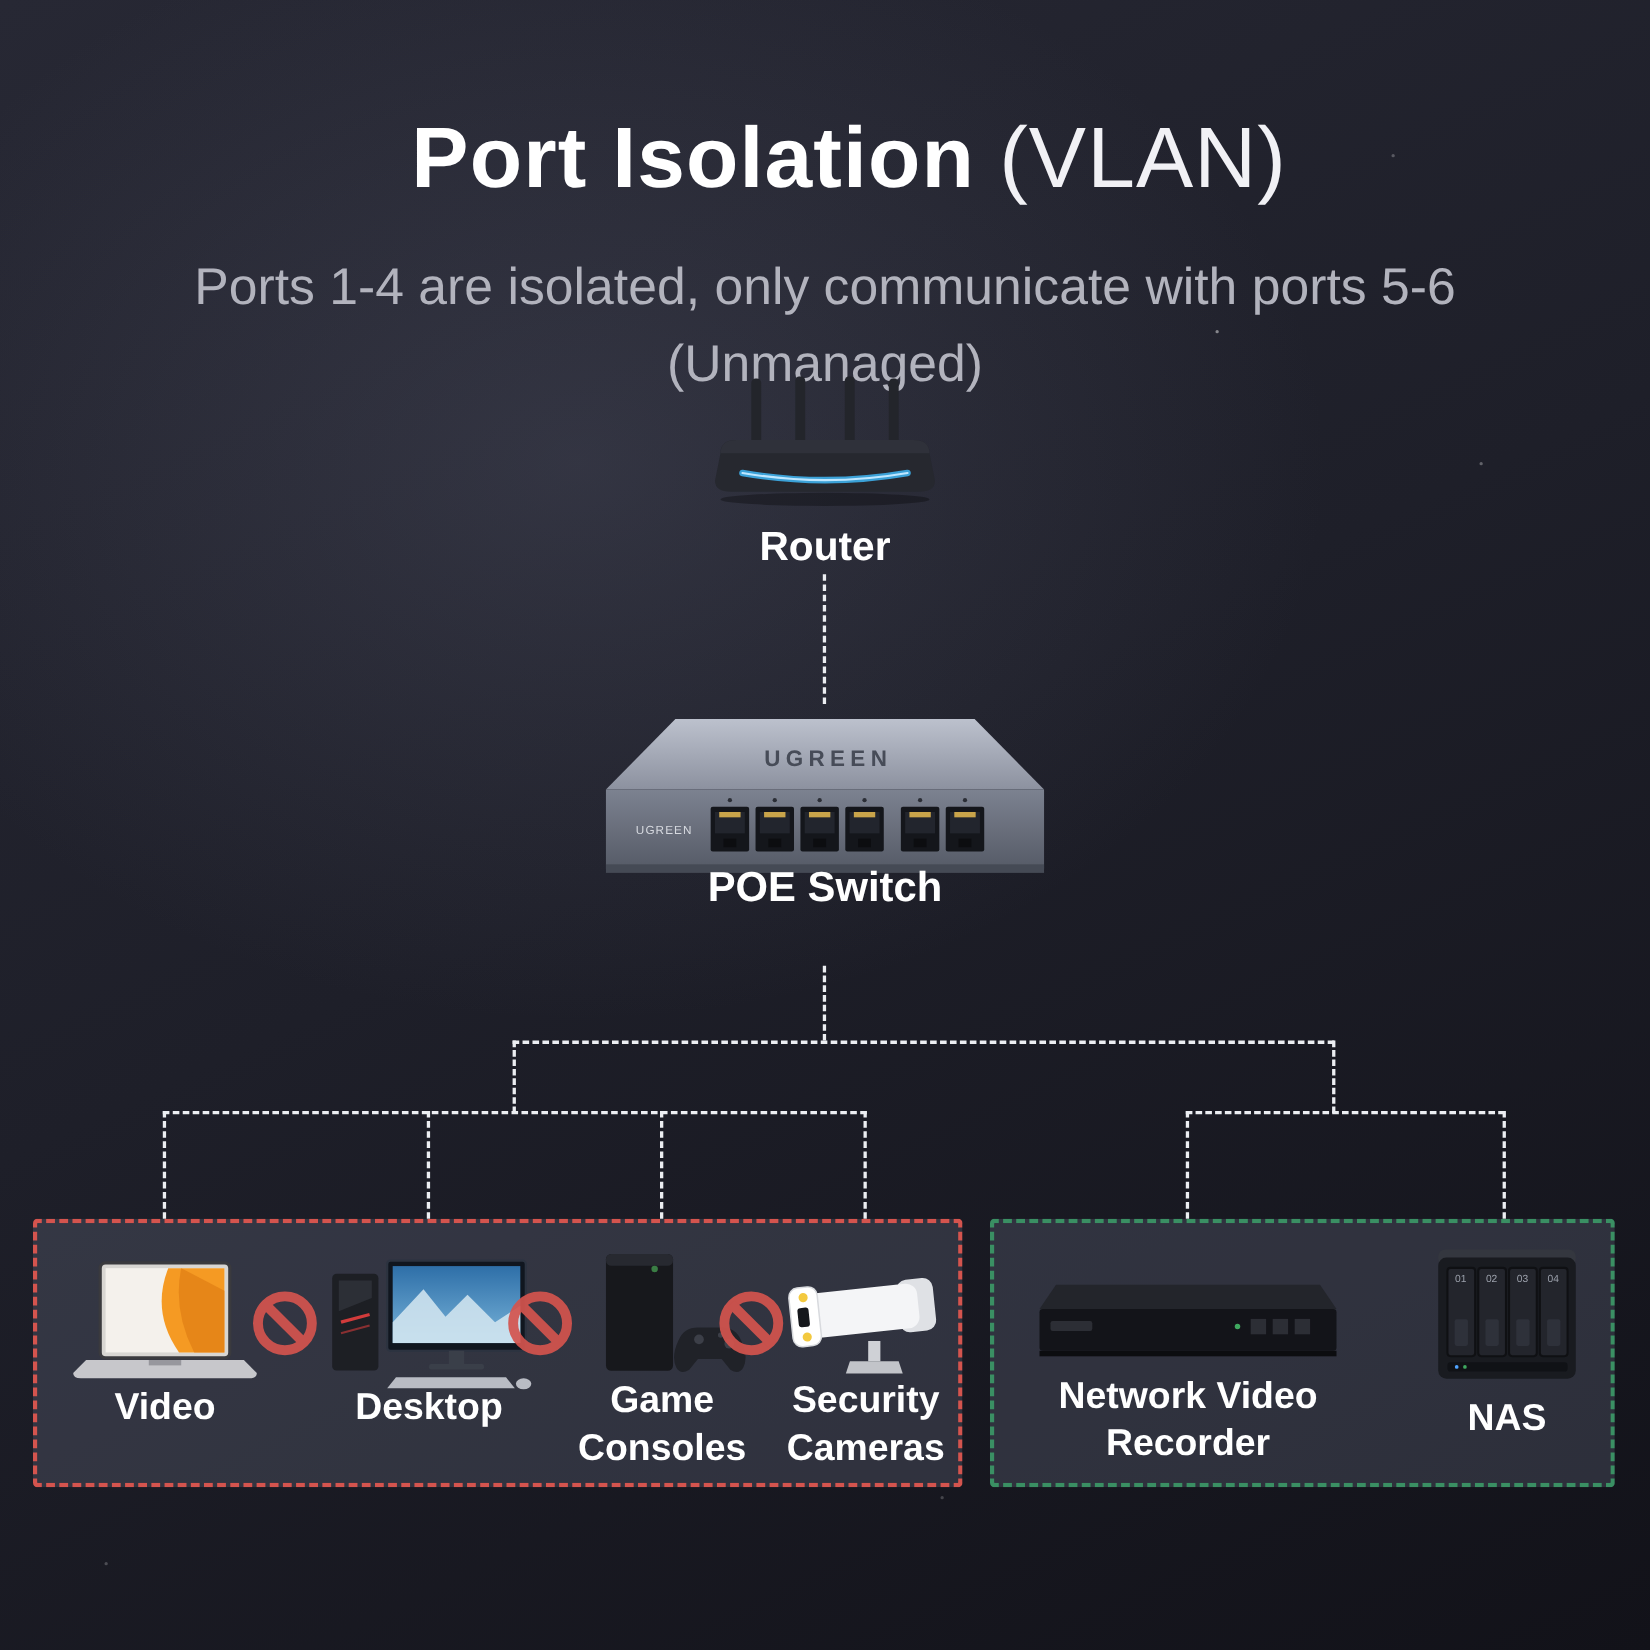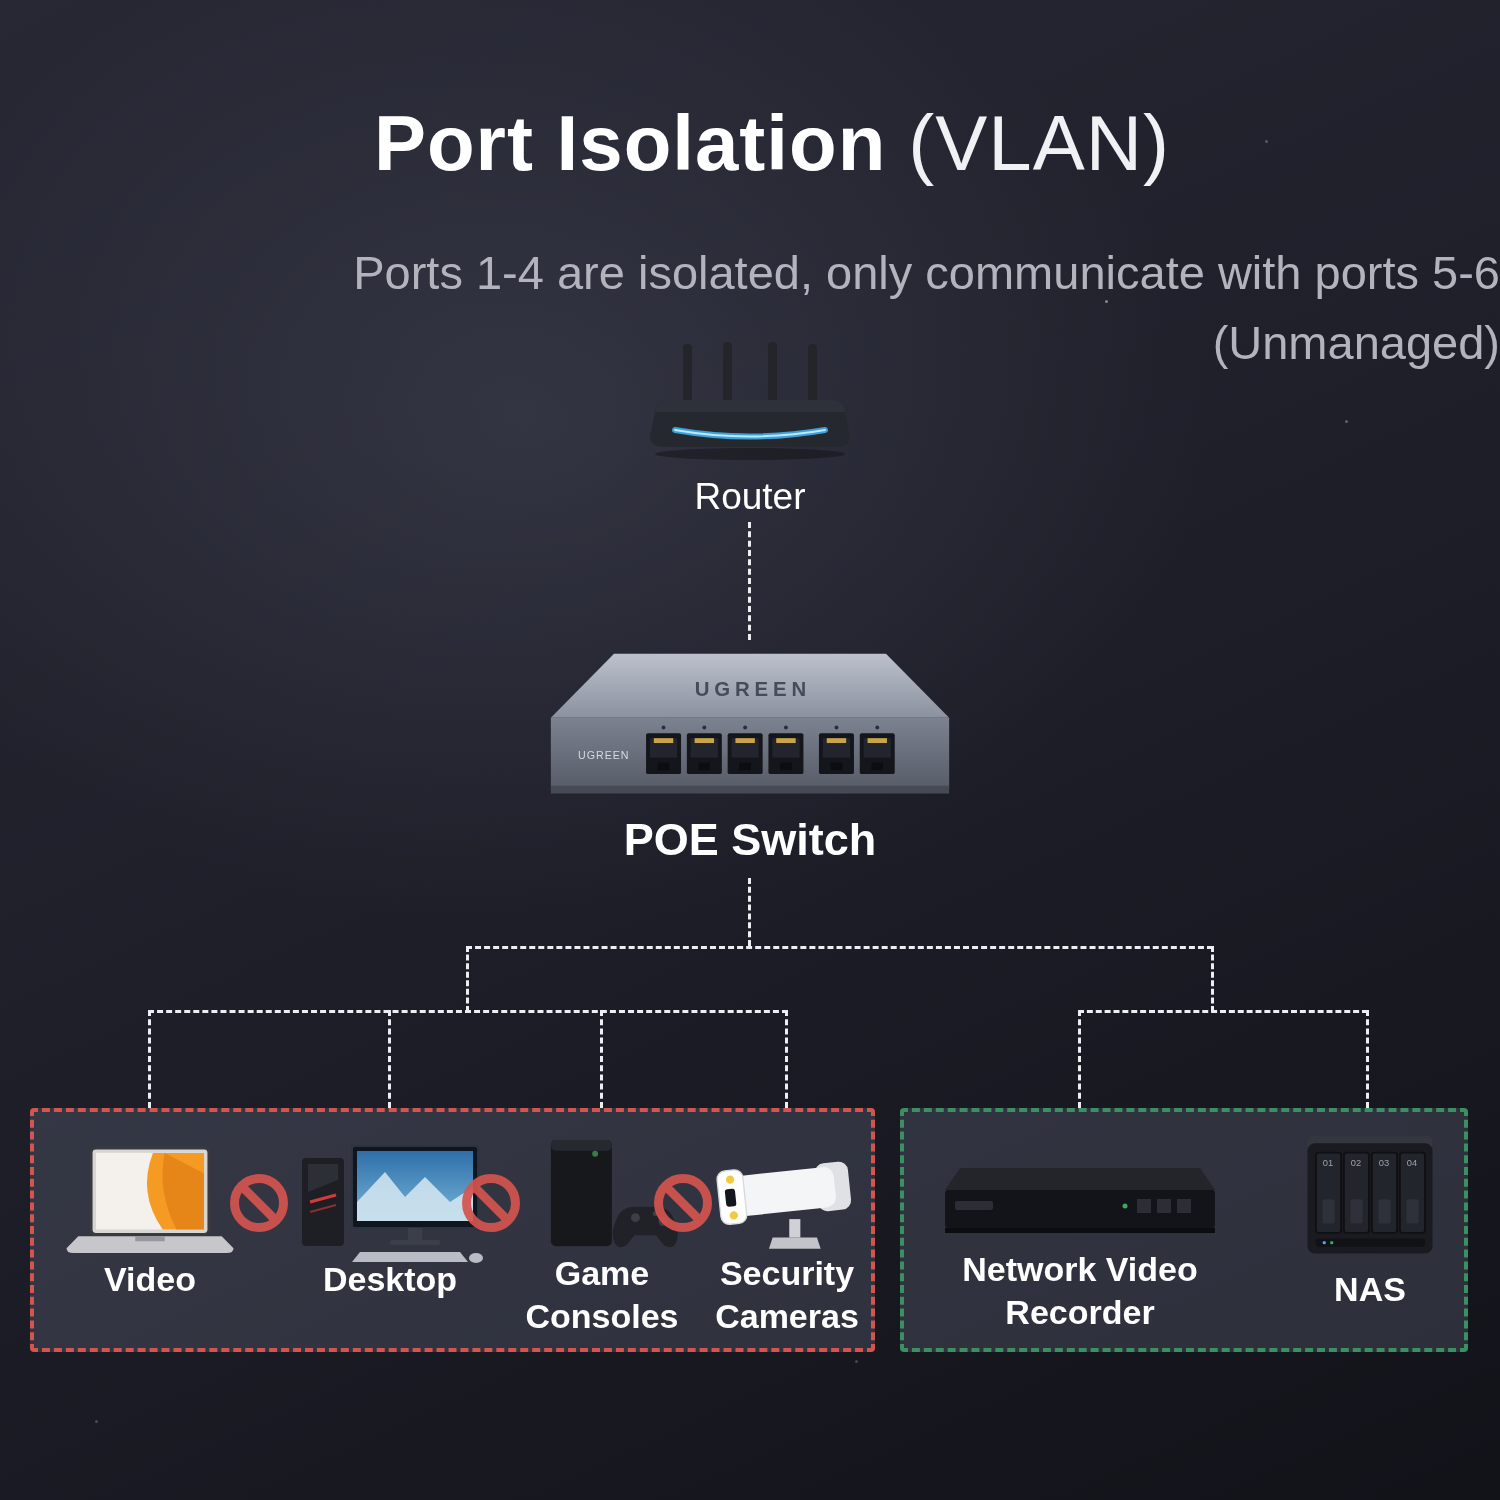--- a/index.html
+++ b/index.html
@@ -16,28 +16,28 @@
     background:rgba(255,255,255,0.45);
     box-shadow: 240px 120px 0 rgba(255,255,255,0.3),
                 310px 890px 0 rgba(255,255,255,0.28),
                 -1010px 1120px 0 rgba(255,255,255,0.22),
                 -250px 1060px 0 rgba(255,255,255,0.2),
                 160px -160px 0 rgba(255,255,255,0.25);
   }
   .title{ position:absolute; top:98px; left:0; width:100%; text-align:center; color:#fff; font-size:78px; letter-spacing:1px;padding-left:44px; }
   .title .b{ font-weight:bold; }
   .title .l{ font-weight:normal; color:#f1f1f5; margin-left:22px; }
-  .subtitle{ position:absolute; left:0; width:100%; text-align:right; color:#b2b3bd; font-size:47px; font-weight:normal;margin-top:13px; }
+  .subtitle{ position:absolute; left:0; width:100%; text-align:center; color:#b2b3bd; font-size:47px; font-weight:normal; }
   .sub1{ top:232px; } .sub2{ top:302px; }
 
   .abs{ position:absolute; }
   .dev-label{ position:absolute; color:#fff; font-size:34px; font-weight:600; text-align:center; line-height:1.25; }
   .node-label{ position:absolute; left:0; width:100%; text-align:center; color:#fff; }
-  .router-label{ top:476px; font-size:37px; font-weight:400; }
-  .switch-label{ top:814px; font-size:45px; font-weight:600; }
+  .router-label{ top:476px; font-size:37px; font-weight:700; }
+  .switch-label{ top:786px; font-size:38px; font-weight:600; }
 
   .dash-v{ position:absolute; width:0; border-left:3px dashed var(--connector,#eceef2); }
   .dash-h{ position:absolute; height:0; border-top:3px dashed var(--connector,#eceef2); }
 
   .group-box{ position:absolute; top:1108px; height:244px; background:rgba(120,128,150,0.26); border-radius:4px; }
   .isolated{ left:30px; width:845px; border:4px dashed var(--isolated-border,#d4544e); }
   .allowed{ left:900px; width:568px; border:4px dashed var(--allowed-border,#3a8f63); }
 
   .no-sign{ position:absolute; width:58px; height:58px; border:9px solid var(--isolated-border,#d4544e); border-radius:50%; opacity:0.92; }
   .no-sign::after{ content:""; position:absolute; left:-6px; right:-6px; top:50%; margin-top:-4.5px; height:9px; background:var(--isolated-border,#d4544e); transform:rotate(45deg); }

